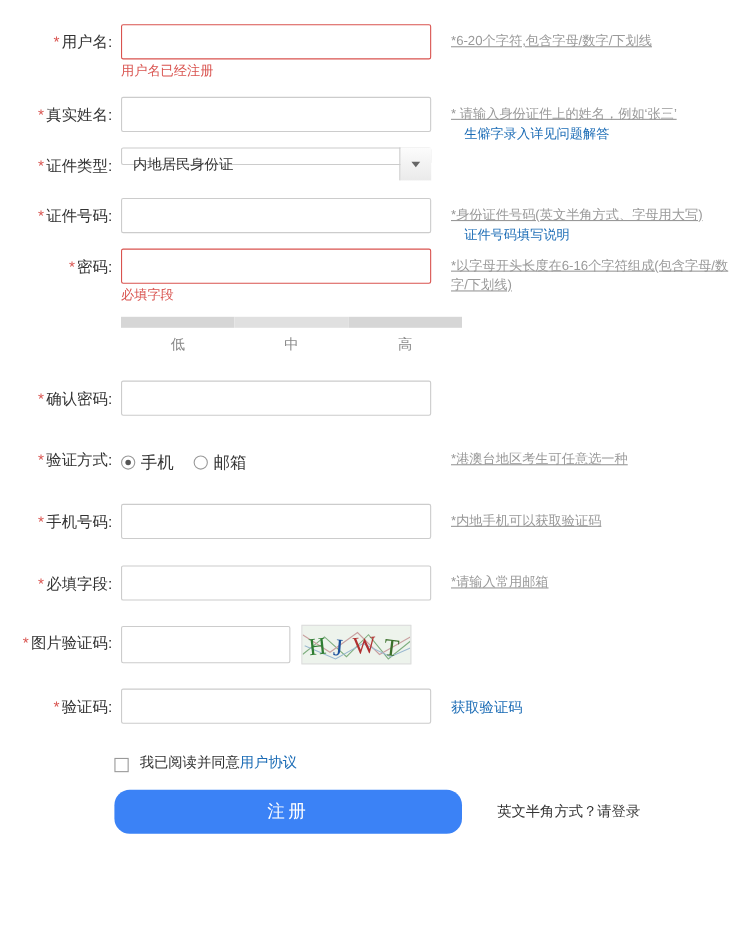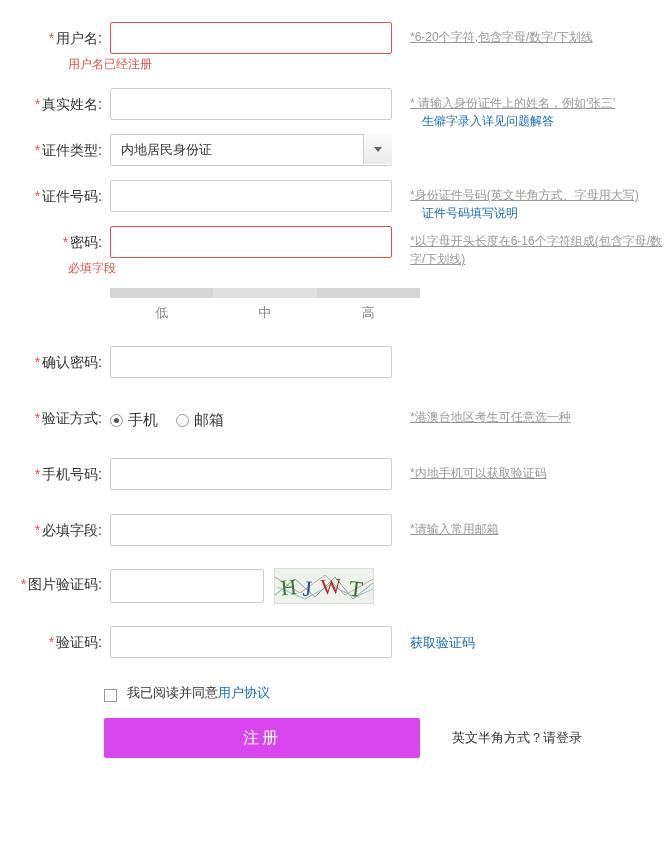--- a/index.html
+++ b/index.html
@@ -62,21 +62,21 @@
   input.text.error-border {
     border: 1px solid #d9534f;
   }
   .select-wrap {
     position: relative;
     width: 282px;
     height: 32px;
   }
   .select-box {
     width: 282px;
-    height: 32px;
+    height: 16px;
     box-sizing: border-box;
     border: 1px solid #cccccc;
     background: #fff;
     border-radius: 2px;
     font-size: 13px;
     color: #333;
     line-height: 30px;
     padding-left: 10px;
     position: relative;
   }
@@ -110,21 +110,21 @@
   }
   .hint .link {
     color: #1a6bb5;
     text-decoration: none;
     display: inline-block;
     padding-left: 12px;
   }
   .errmsg {
     color: #d9534f;
     font-size: 12px;
-    padding-left: 68px;
+    padding-left: 110px;
     line-height: 20px;
     height: 20px;
   }
   .spacer8 { height: 8px; }
   .spacer10 { height: 10px; }
   .spacer14 { height: 14px; }
 
   
   .strength-wrap {
     padding-left: 110px;
@@ -231,28 +231,28 @@
   
   .submit-row {
     display: flex;
     align-items: center;
     padding-left: 104px;
     margin-top: 16px;
   }
   .submit-btn {
     width: 316px;
     height: 40px;
-    background: #d946ef;
+    background: #3b82f6;
     border: none;
     color: #ffffff;
     font-size: 16px;
     font-family: "Liberation Sans", sans-serif;
     letter-spacing: 3px;
     cursor: pointer;
-    border-radius: 2px;
+    border-radius: 14px;
   }
   .login-note {
     margin-left: 32px;
     font-size: 13px;
     color: #333;
   }
   .login-note a { color: #404040; text-decoration: none; }
 </style>
 </head>
 <body>

